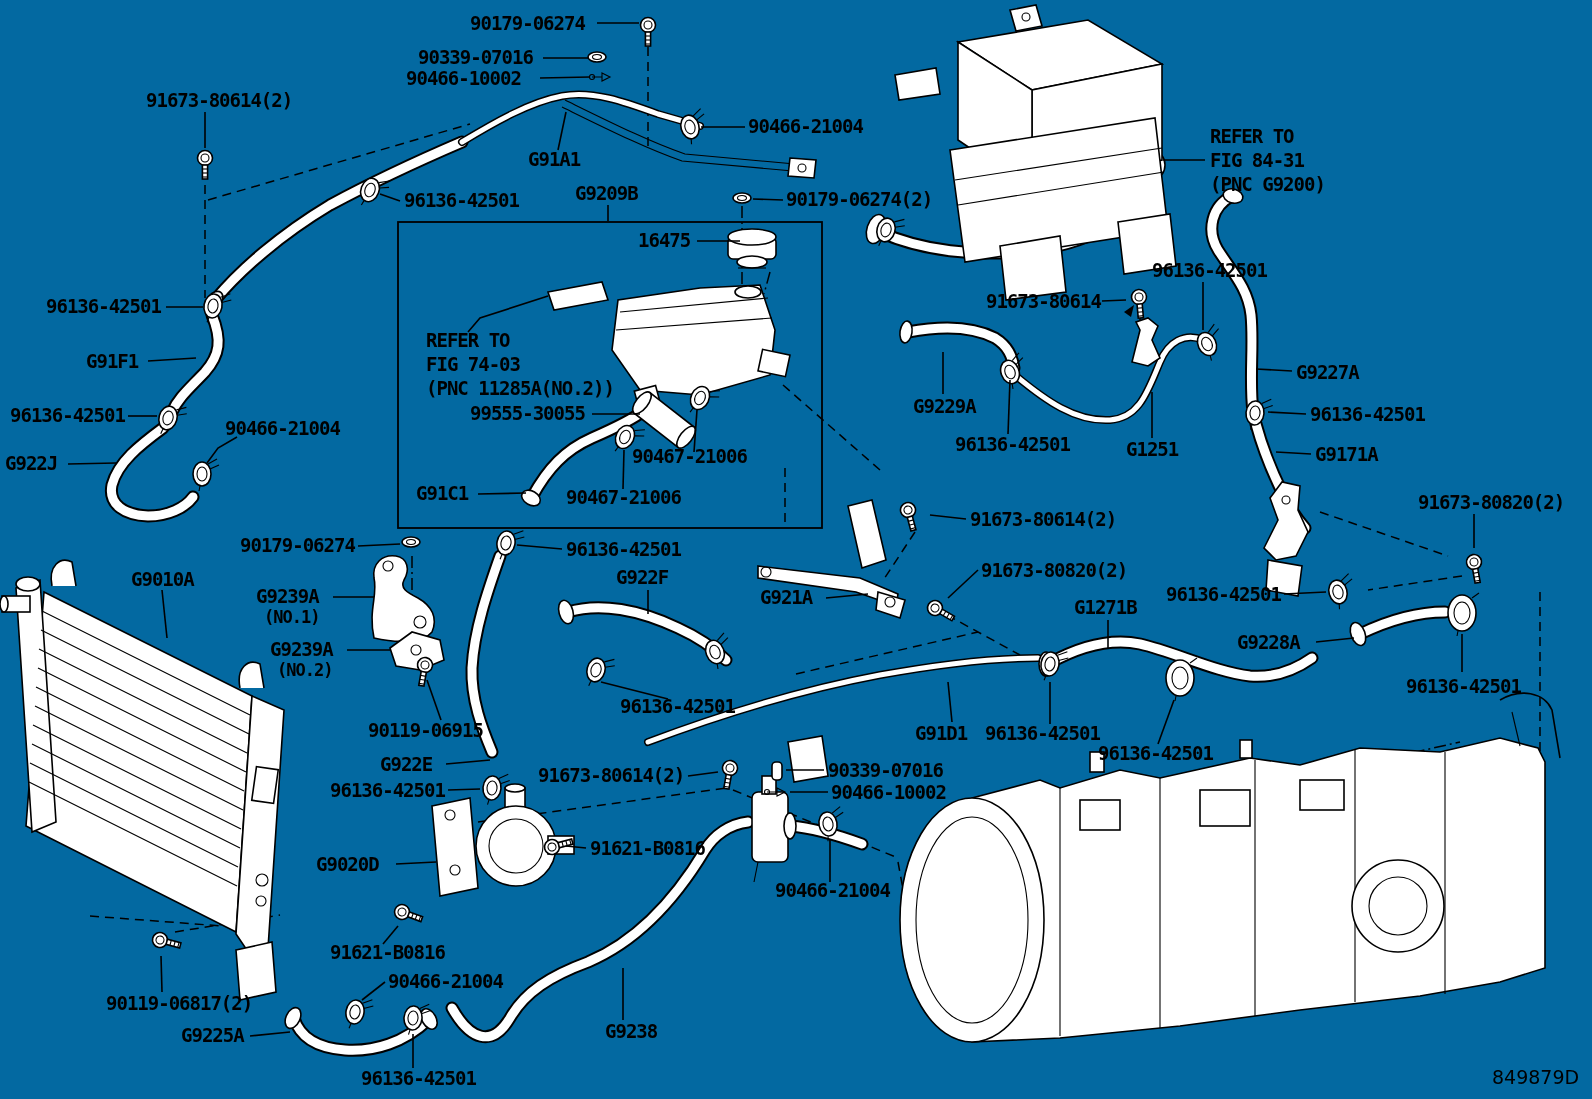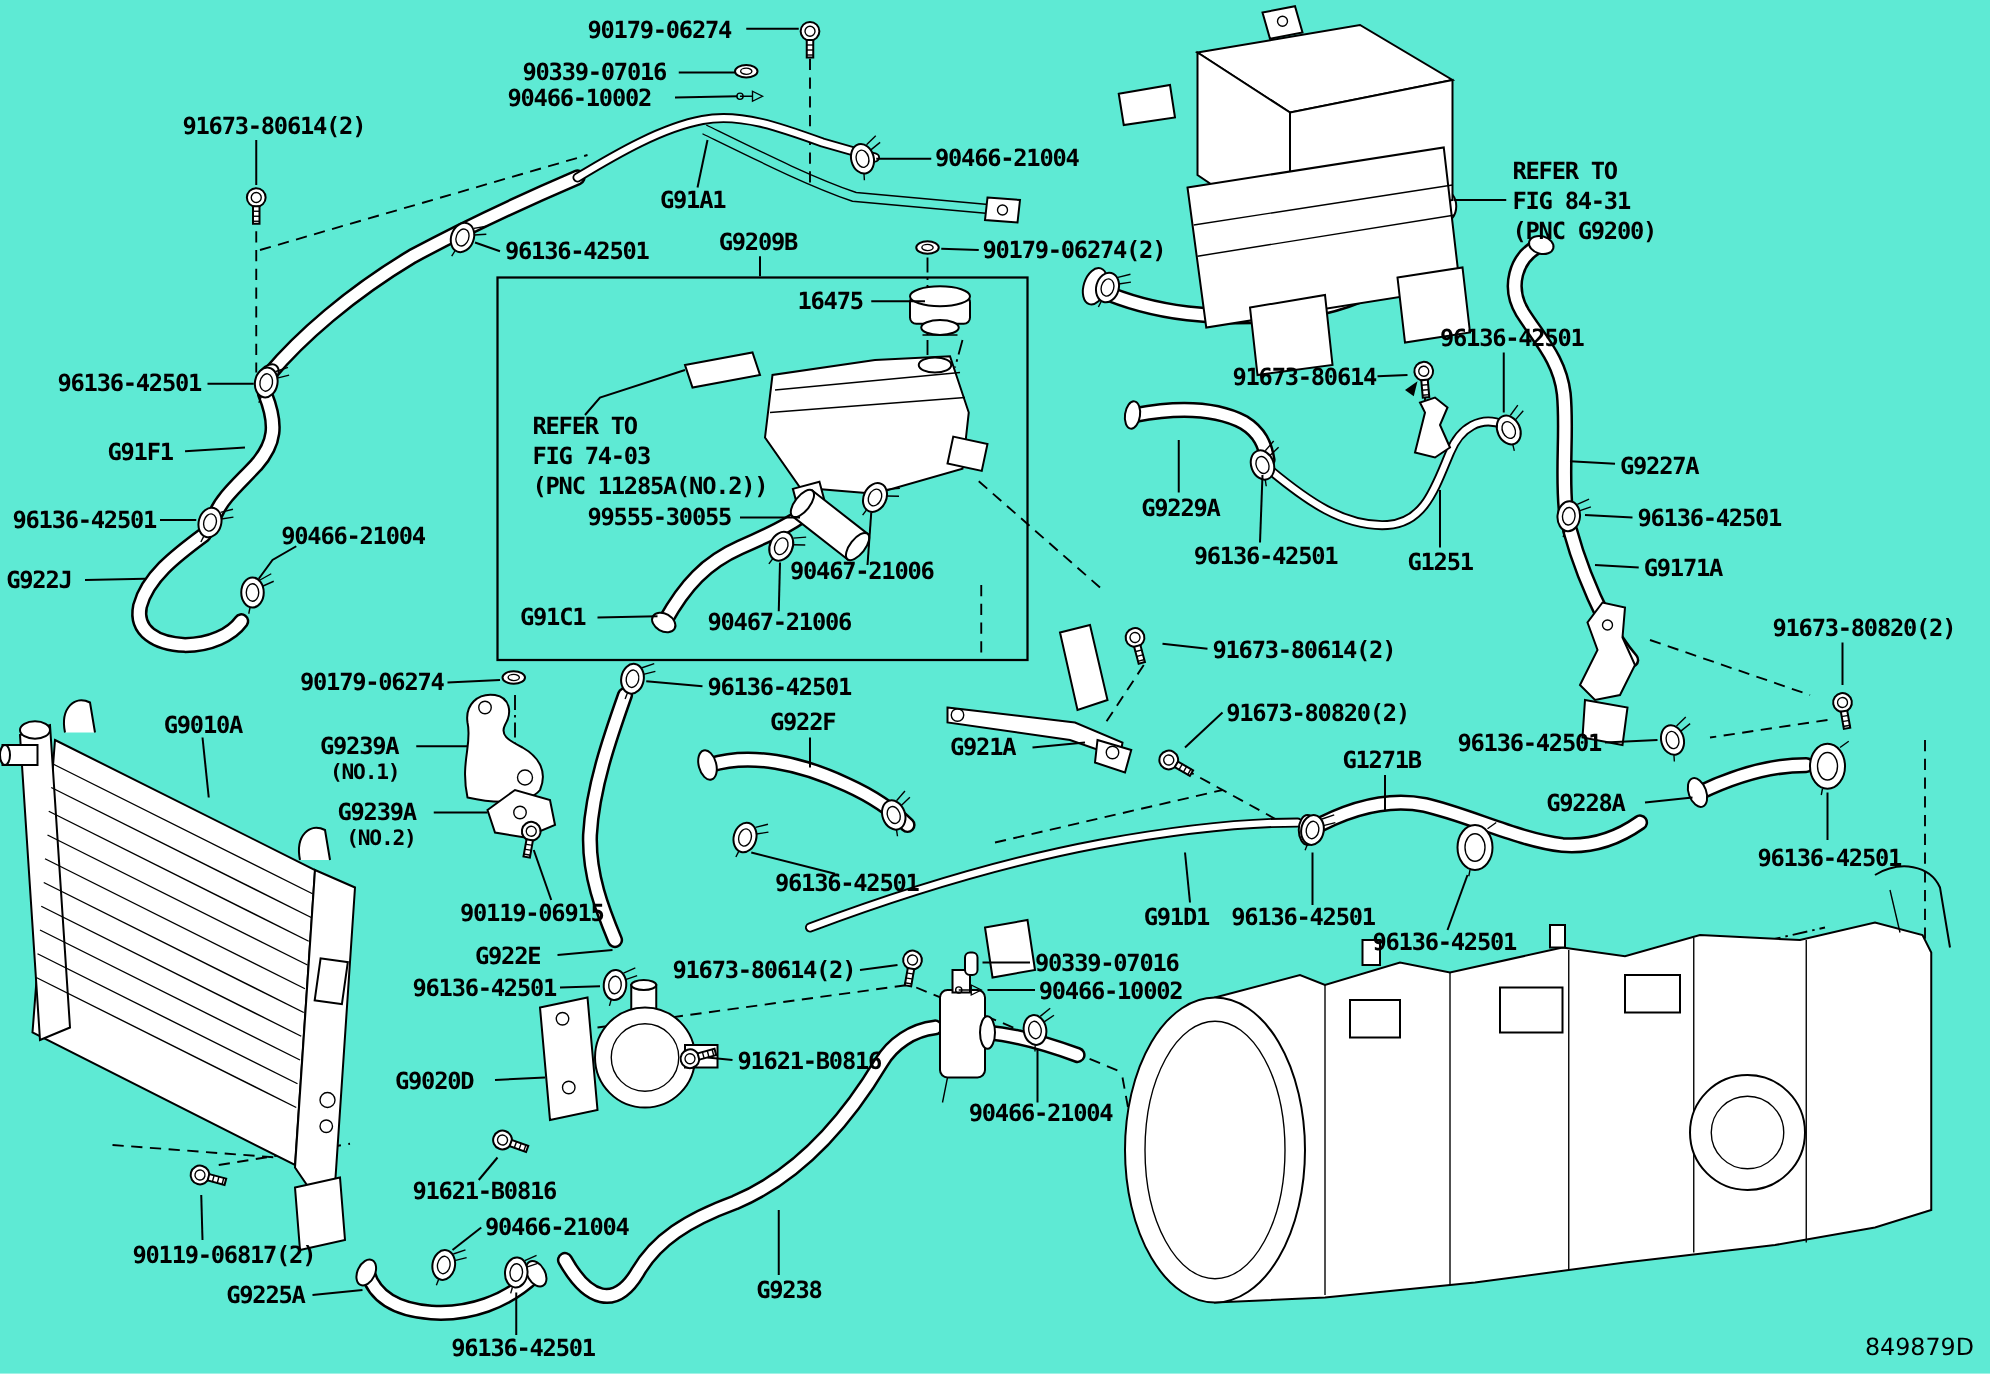--- a/index.html
+++ b/index.html
@@ -1,16 +1,16 @@
 <!DOCTYPE html>
 <html><head>
 <meta charset="utf-8">
 <style>
   html,body{margin:0;padding:0;background:#ffffff;}
-  .stage{position:relative;width:1592px;height:1099px;background:#5eead4;overflow:hidden;}
+  .stage{position:relative;width:1592px;height:1099px;background:#0369a1;overflow:hidden;}
   svg{display:block;}
   .lbl{font:bold 19px "DejaVu Sans Mono", monospace;fill:#000;letter-spacing:-1px;}
   .lbl.small{font-size:17px;}
   .lbl.plain{font:19px "DejaVu Sans", sans-serif;letter-spacing:0;}
   .ln{stroke:#000;stroke-width:1.6;fill:none;}
   .thin{stroke:#000;stroke-width:1.1;fill:none;}
   .dash{stroke:#000;stroke-width:1.5;fill:none;stroke-dasharray:9 6;}
   .dashdot{stroke:#000;stroke-width:1.5;fill:none;stroke-dasharray:12 4 2 4;}
   .tube-o{fill:none;stroke:#000;stroke-width:13;stroke-linecap:round;}
   .tube-i{fill:none;stroke:#fff;stroke-width:9;stroke-linecap:round;}

